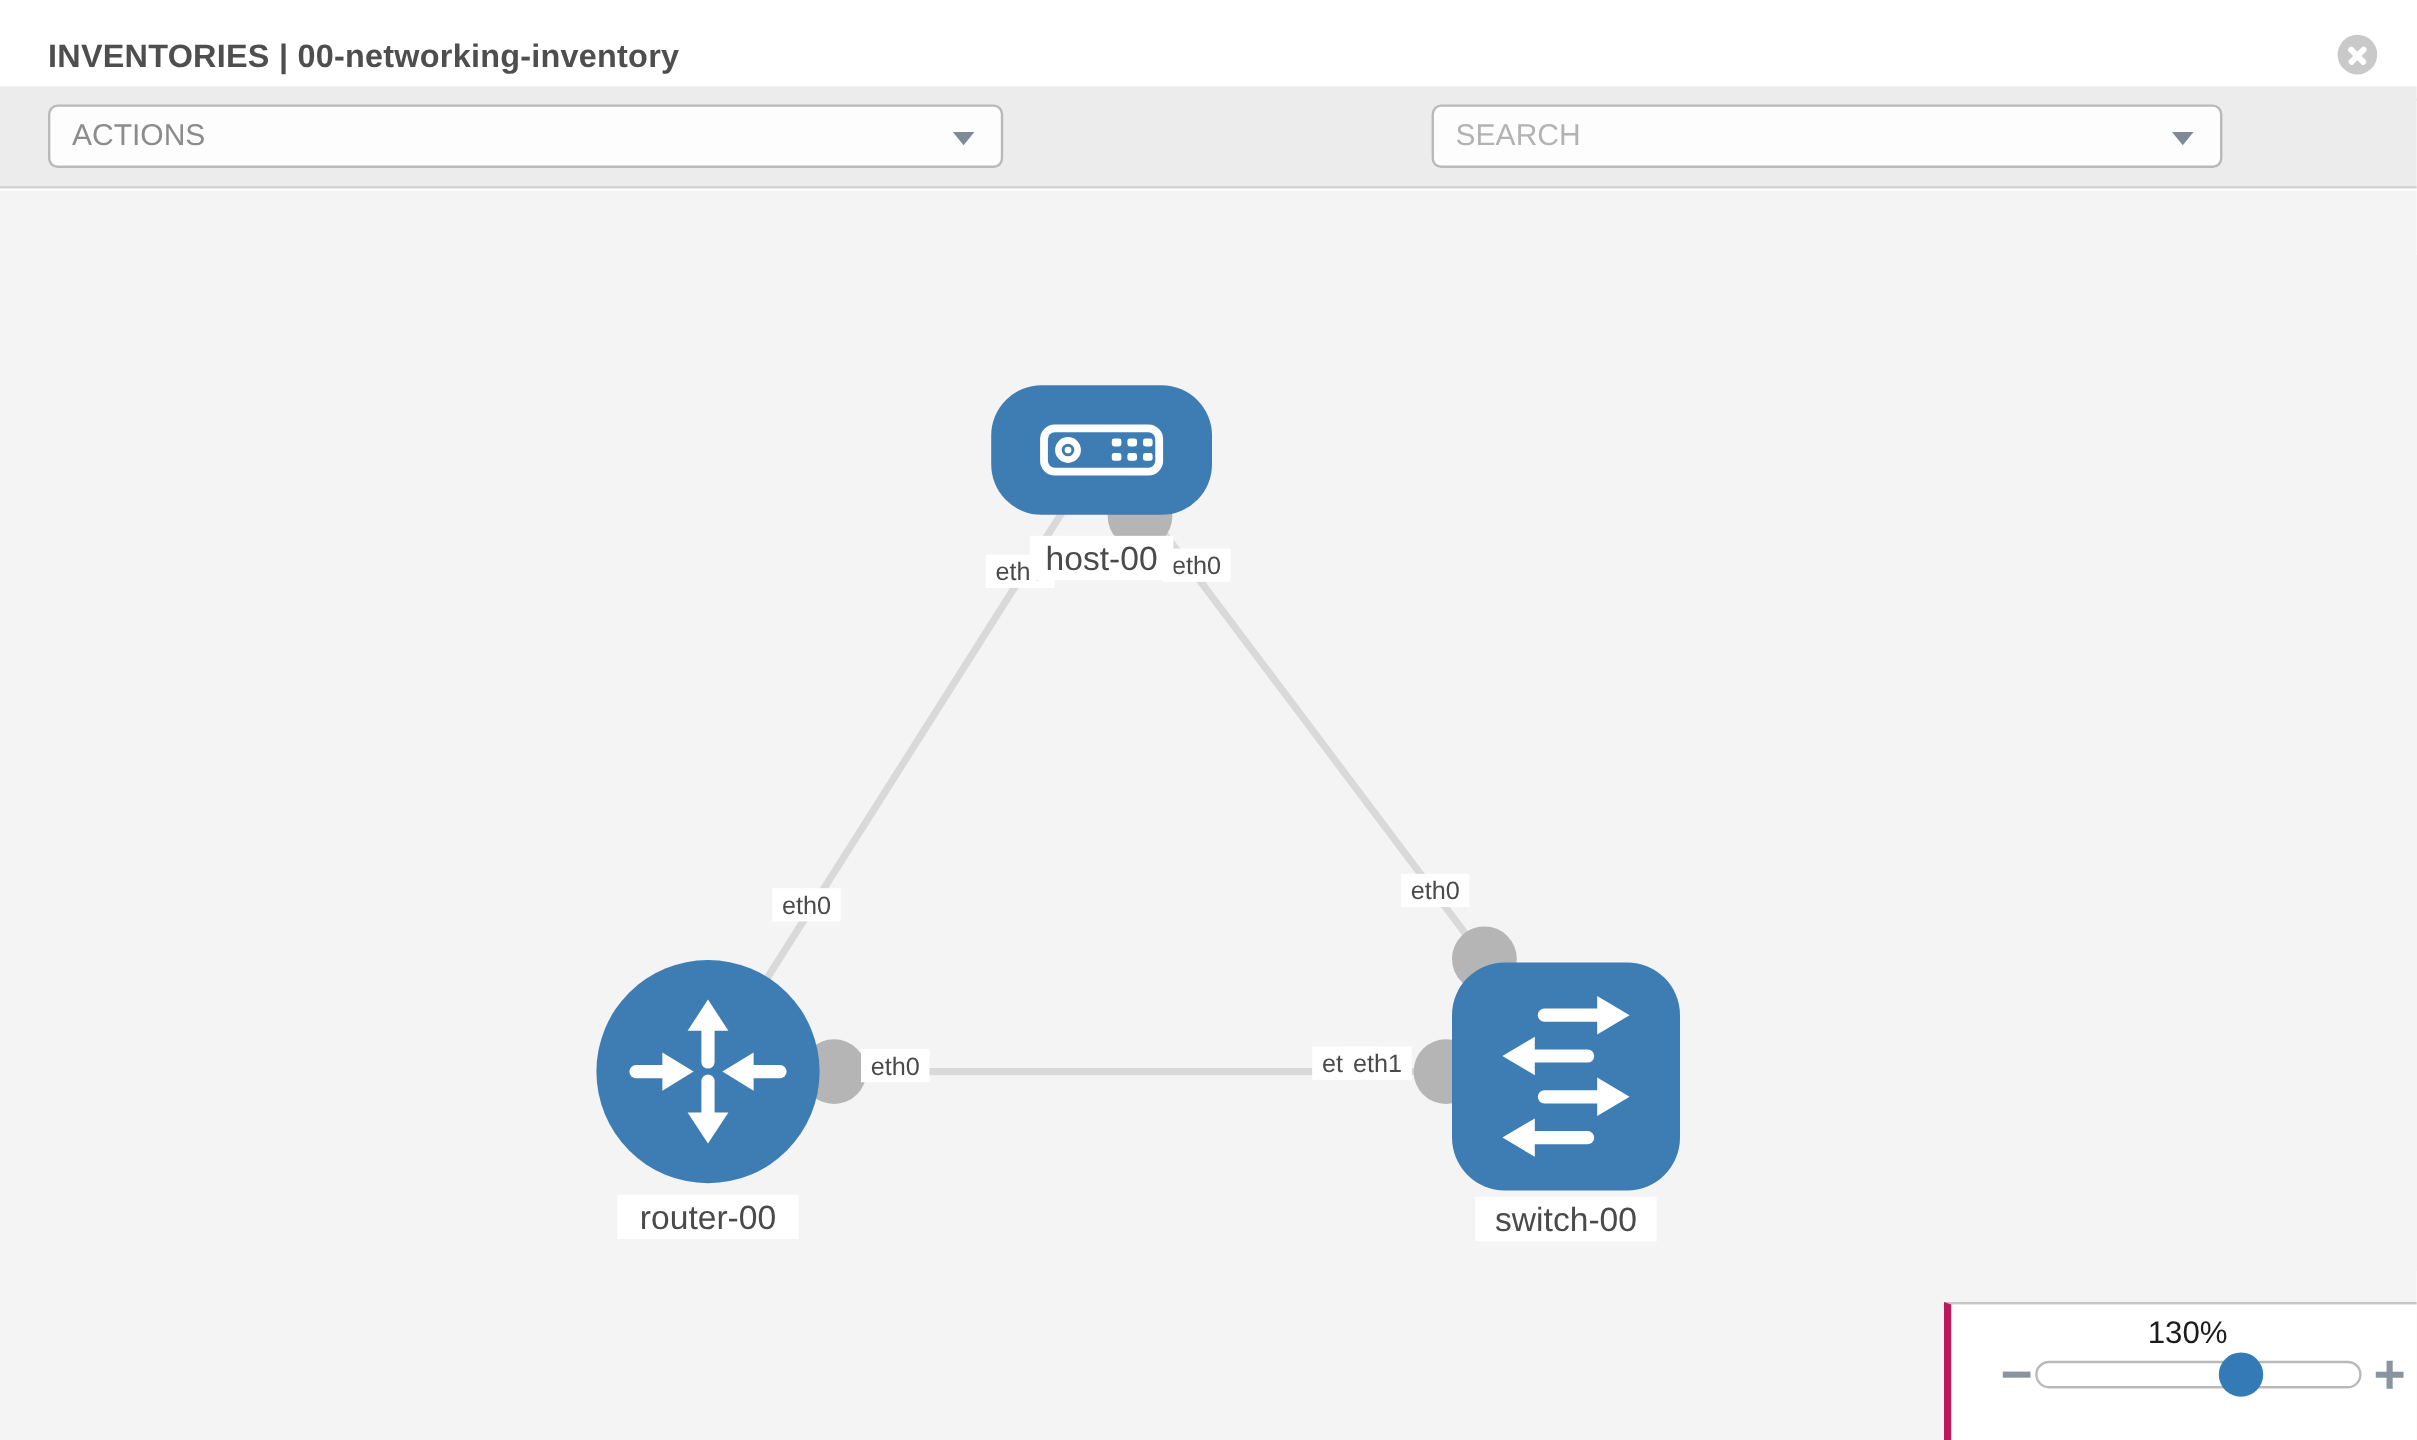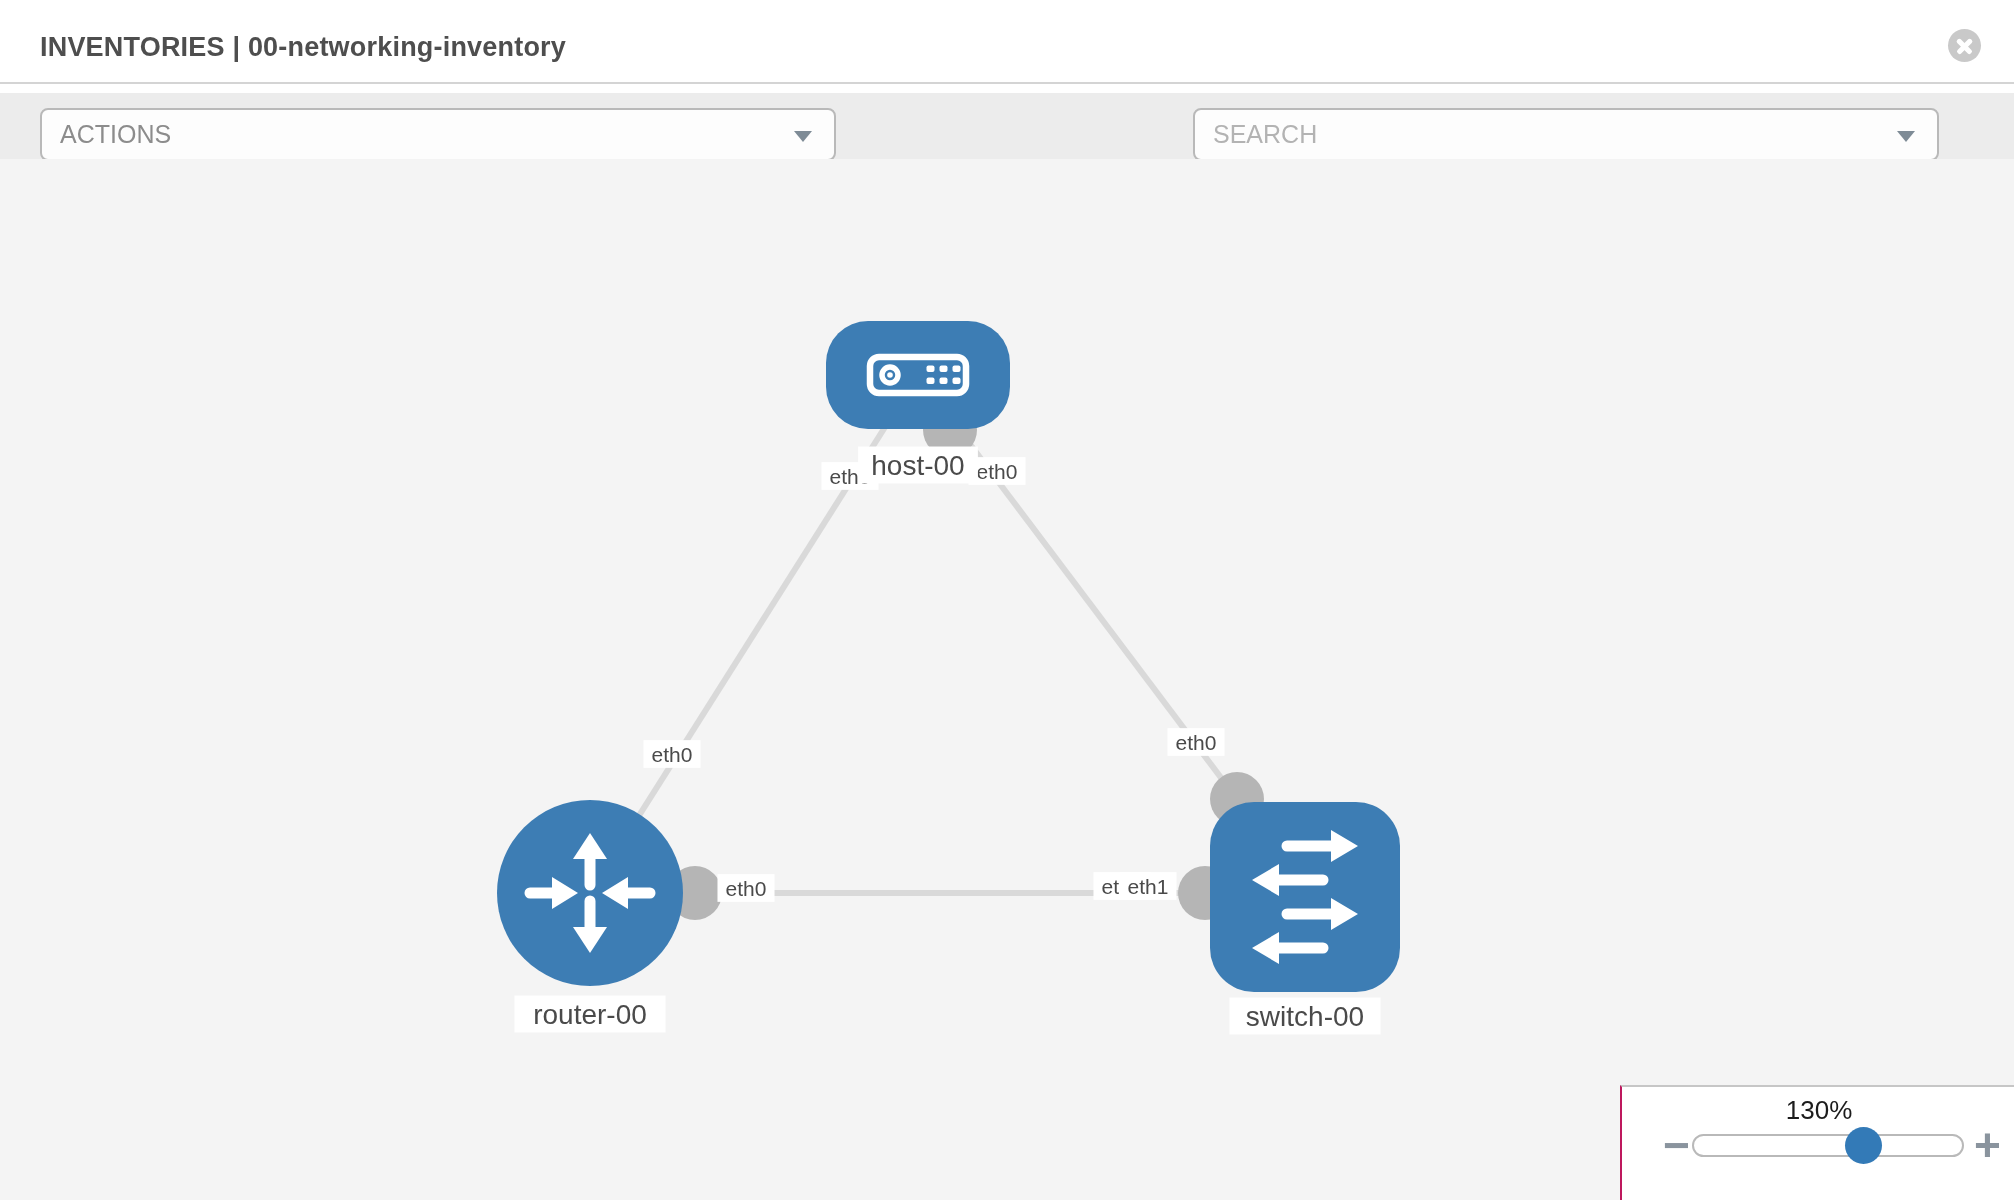--- a/index.html
+++ b/index.html
@@ -14,46 +14,46 @@
                 font-size:27px; font-weight:bold; color:#4e4e4e; letter-spacing:0.2px; }
   .close-btn { position:absolute; right:33px; top:17px; width:33px; height:33px;
                border-radius:50%; background:#c9c9c9; cursor:pointer; }
   .close-btn .bar { position:absolute; left:7px; top:14.5px; width:19px; height:4.5px;
                     background:#fff; border-radius:2px; }
   .close-btn .bar.a { transform:rotate(45deg); }
   .close-btn .bar.b { transform:rotate(-45deg); }
 
   
   .toolbar { position:absolute; top:72px; left:0; width:2014px; height:85px;
-             background:#ececec; border-bottom:2px solid #d4d4d4;margin-top:21px; }
+             background:#ececec; border-bottom:2px solid #d4d4d4; }
   .select-box { position:absolute; top:15px; height:53px; background:#fdfdfd;
                 border:2px solid #b9b9b9; border-radius:8px; cursor:pointer; }
   .select-box .lbl { position:absolute; left:18px; top:0; height:49px; line-height:49px;
                      font-size:25px; }
   .actions-box { left:40px; width:796px; }
   .actions-box .lbl { color:#8c8c8c; }
-  .search-box { left:1193px; width:746px;padding-left:20px; }
+  .search-box { left:1193px; width:659px;padding-left:20px; }
   .search-box .lbl { color:#b3b3b3; }
   .caret { position:absolute; right:22px; top:21px; width:0; height:0;
            border-left:9px solid transparent; border-right:9px solid transparent;
            border-top:11px solid #7e8b96; }
   .tool-ic { position:absolute; top:92px; width:44px; height:44px; cursor:pointer; }
   .tool-ic svg { width:44px; height:44px; }
   .ic-wrench { left:1046px; }
   .ic-key { left:1114px; }
 
   
   .canvas { position:absolute; top:159px; left:0; width:2014px; height:1041px;
             background:#f4f4f4; }
   #topology-svg { position:absolute; top:0; left:0; }
   #topology-svg text { font-family:"Liberation Sans", sans-serif; }
 
   
   .zoom-panel { position:absolute; left:1620px; top:1085px; width:394px; height:115px;
-                background:#ffffff; border-top:2px solid #c6c6c6; border-left:2px solid #be185d; }
+                background:#ffffff; border-top:2px solid #c6c6c6; border-left:6px solid #be185d; }
   .zoom-value { position:absolute; left:0; top:8px; width:394px; text-align:center;
                 font-size:26px; color:#1c1c1c; }
   .zoom-minus, .zoom-plus { position:absolute; top:30px; font-size:46px; font-weight:bold;
                             color:#8a949e; cursor:pointer; line-height:56px; }
   .zoom-minus { left:41px; }
   .zoom-plus { left:352px; }
   .zoom-track { position:absolute; left:70px; top:47px; width:272px; height:23px;
                 background:#fff; border:2px solid #b9b9b9; border-radius:12px; cursor:pointer; }
   .zoom-thumb { position:absolute; top:40px; width:37px; height:37px; border-radius:50%;
                 background:#337ab7; cursor:grab; }

